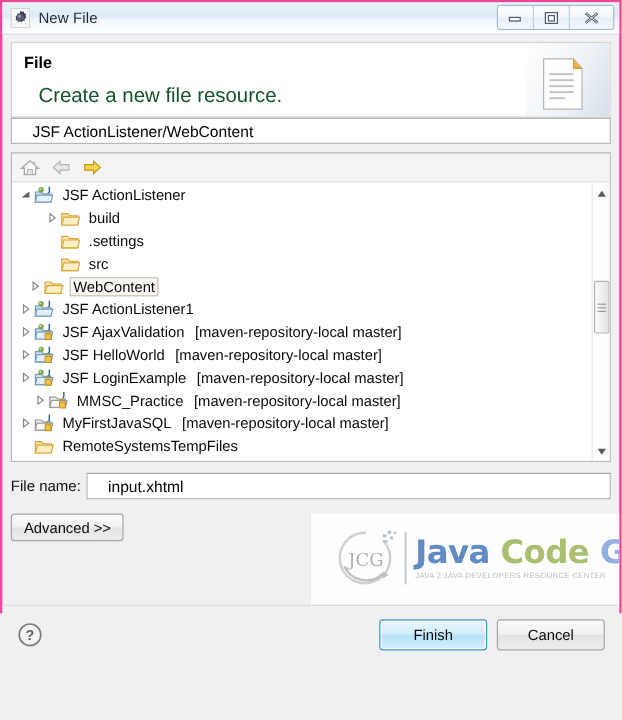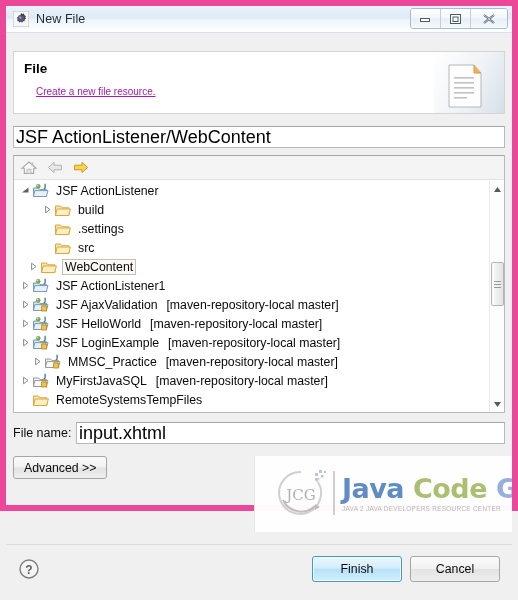--- a/index.html
+++ b/index.html
@@ -14,24 +14,23 @@
   body {
     background: #f0f0f0;
   }
 
   
   .window {
     position: absolute;
     left: 0; top: 0;
     width: 518px; height: 511px;
     background: #f0f0f0;
-    border: 6px solid #ec4899;
+    border: 2px solid #ec4899;
     display: flex;
     flex-direction: column;
-    gap: 12px;
   }
 
   
   .titlebar {
     height: 27px;
     background: linear-gradient(to bottom, #e9f3fb 0%, #dfeaf5 45%, #eef5fb 55%, #ffffff 100%);
     border-bottom: 1px solid #d6e2ec;
     display: flex;
     align-items: center;
     padding: 0 2px 0 7px;
@@ -80,23 +79,22 @@
   .header-title {
     position: absolute;
     left: 10px; top: 9px;
     font-size: 13.5px;
     font-weight: bold;
     color: #000;
   }
   .header-sub {
     position: absolute;
     left: 22px; top: 34px;
-    font-size: 10px;
-    color: #a21caf;
-    text-decoration: underline;
+    font-size: 17px;
+    color: #14532d;
   }
   .header-shade {
     position: absolute;
     right: 0; top: 0;
     width: 70px; height: 100%;
     background: linear-gradient(115deg, rgba(255,255,255,0) 0%, rgba(222,230,238,0.55) 60%, rgba(206,217,229,0.85) 100%);
   }
   .header-icon {
     position: absolute;
     right: 18px; top: 12px;
@@ -115,22 +113,22 @@
   }
   .lbl-parent { margin: 11px 0 4px 4px; }
 
   .textfield {
     height: 22px;
     background: #fff;
     border: 1px solid #b9b9b9;
     border-top-color: #a5a5a5;
     display: flex;
     align-items: center;
-    padding: 0 2px;
-    font-size: 18px;
+    padding: 0 17px;
+    font-size: 13px;
     color: #000;
   }
 
   
   .treepanel {
     margin-top: 7px;
     height: 258px;
     background: #fff;
     border: 1px solid #b9b9b9;
     border-top-color: #a5a5a5;

